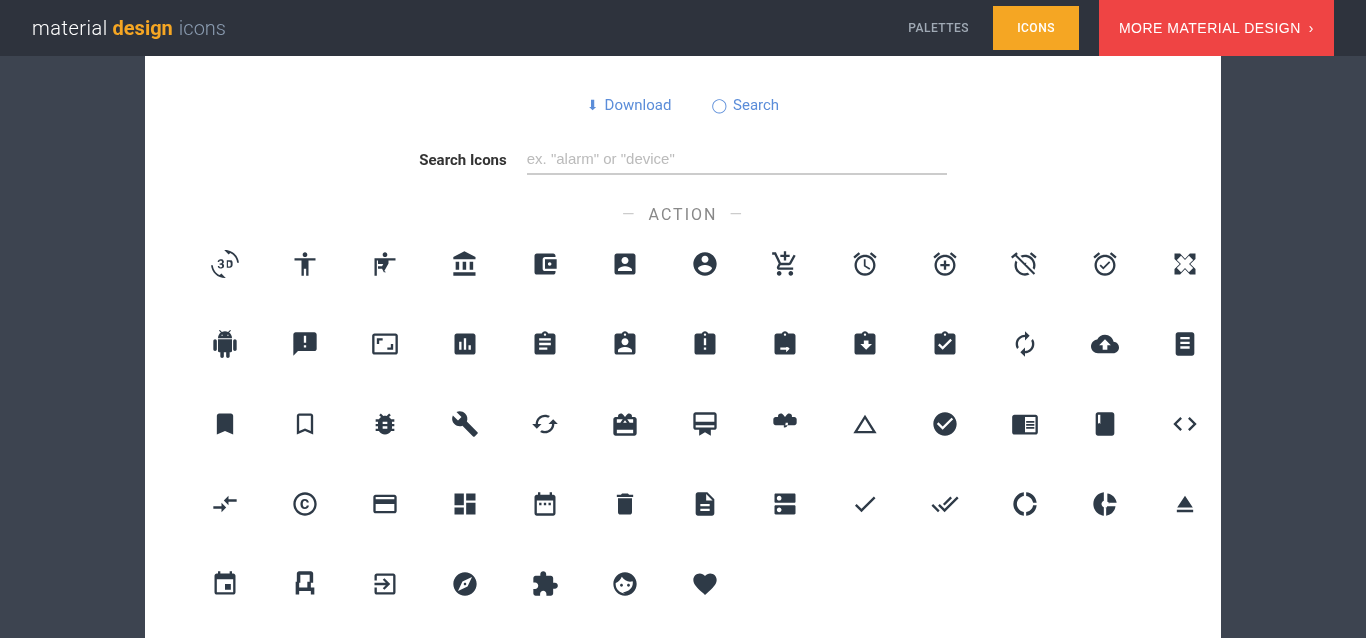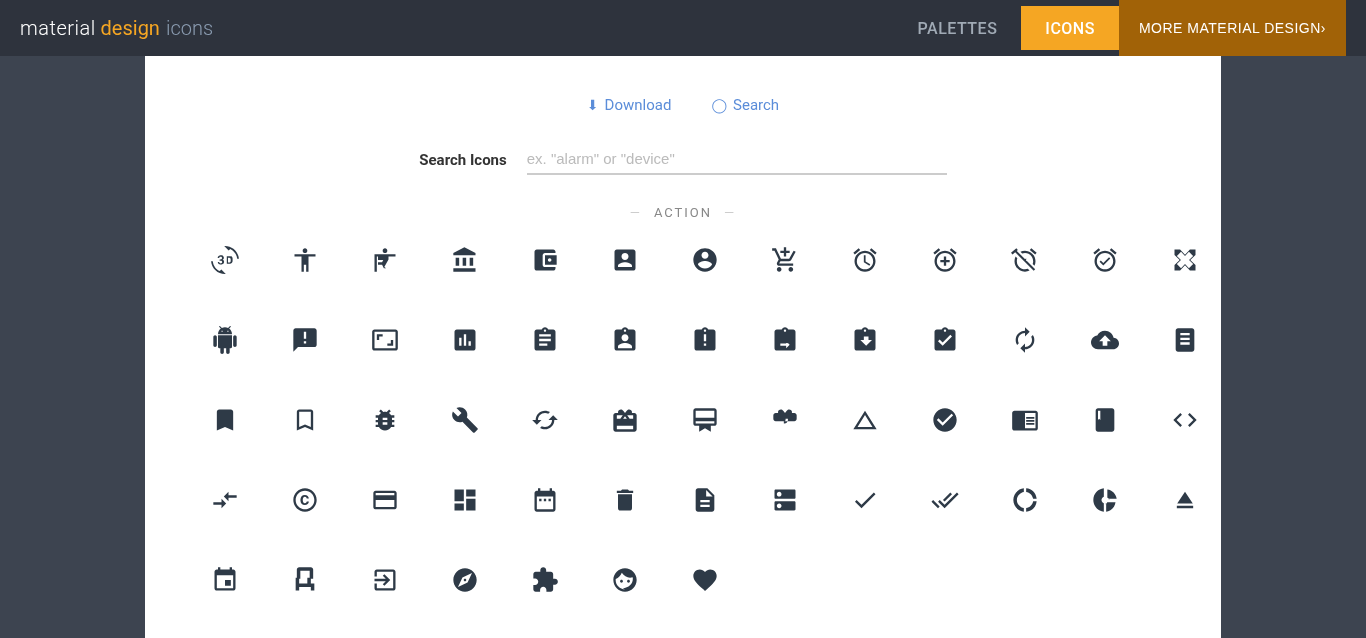--- a/index.html
+++ b/index.html
@@ -9,82 +9,84 @@
       min-height: 638px;
       overflow-x: hidden;
     }
 
     
     nav {
       display: flex;
       align-items: center;
       background: #2e333d;
       height: 56px;
-      padding: 0 20px;
+      padding: 0 32px;
       position: relative;
       z-index: 10;
     }
     .nav-logo {
       display: flex;
       align-items: center;
       margin-right: auto;
     }
     .logo-material {
       color: white;
       font-size: 20px;
       font-weight: 300;
       letter-spacing: 0.5px;
     }
     .logo-design {
       color: #f5a623;
       font-size: 20px;
-      font-weight: 400;
+      font-weight: 700;
     }
     .logo-icons {
       color: #8a9bb0;
       font-size: 20px;
       font-weight: 300;
       margin-left: 6px;
     }
     .nav-links {
       display: flex;
       align-items: center;
       gap: 0;
     }
     .nav-link {
       color: #a0aab5;
       text-decoration: none;
-      font-size: 16px;
+      font-size: 12px;
       font-weight: 500;
       padding: 0 24px;
       height: 44px;
       display: flex;
       align-items: center;
       text-transform: uppercase;
       letter-spacing: 0.5px;
       cursor: pointer;
       text-align: center;
     }
     .nav-link.active {
       background: #f5a623;
       color: white;
     }
     .nav-btn-more {
-      background: #a16207;
+      background: #ef4444;
       color: white;
       border: none;
       padding: 0 20px;
       height: 56px;
       font-size: 14px;
       font-weight: 500;
       text-transform: uppercase;
       letter-spacing: 0.5px;
       cursor: pointer;
       display: flex;
       align-items: center;
+      gap: 8px;
+      margin-left: 20px;
     }
 
     
     .main-content {
       background: white;
       margin: 0 145px;
       min-height: 582px;
       padding: 20px 40px 40px;
     }
 
@@ -127,21 +129,21 @@
       outline: none;
       font-size: 15px;
       padding: 6px 0;
       color: #555;
     }
     .search-input::placeholder { color: #bbb; }
 
     
     .section-header {
       text-align: center;
-      font-size: 13px;
+      font-size: 16px;
       color: #888;
       letter-spacing: 2px;
       text-transform: uppercase;
       display: flex;
       align-items: flex-start;
       justify-content: center;
       gap: 12px;
     }
     .section-header::before,
     .section-header::after {

